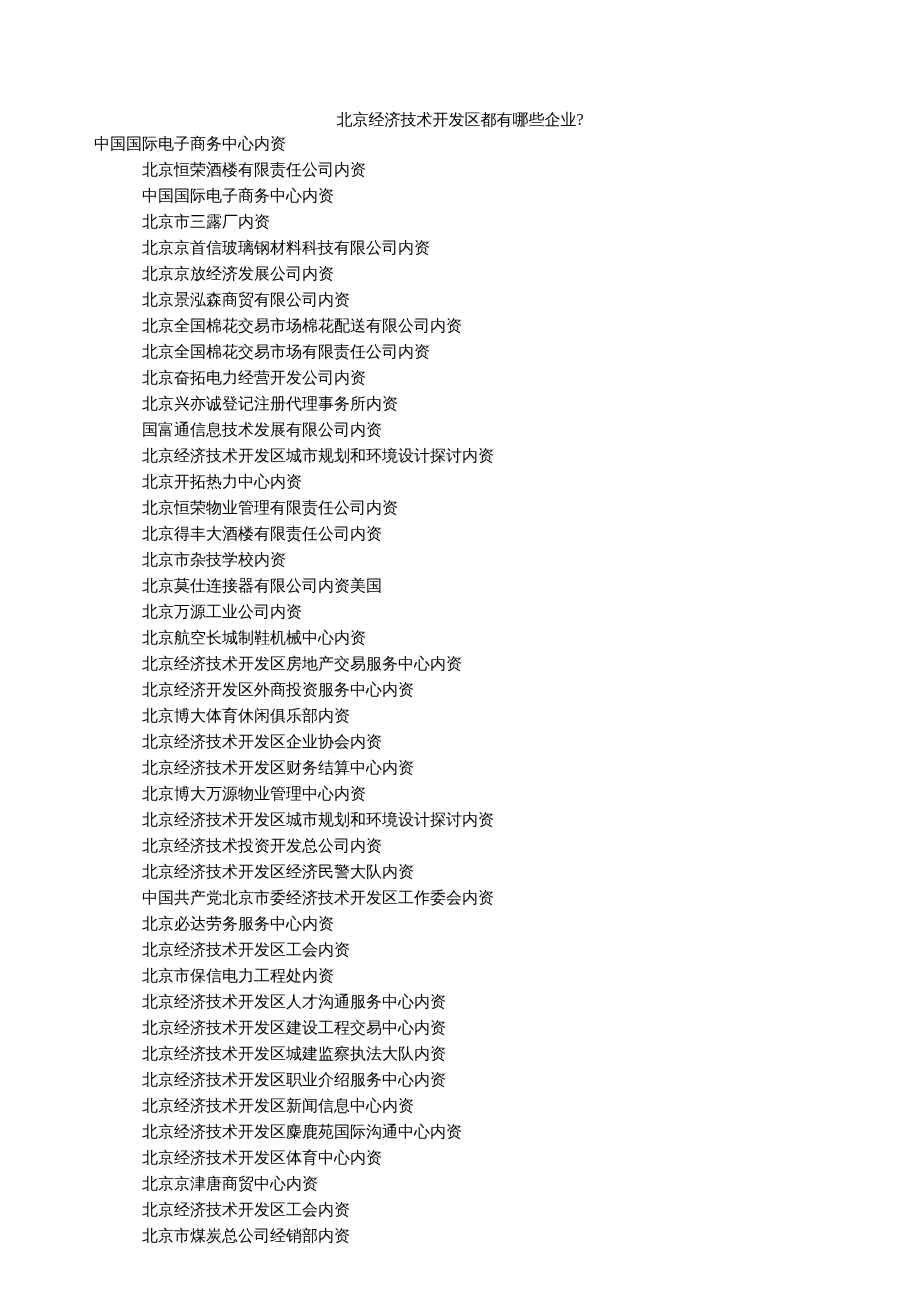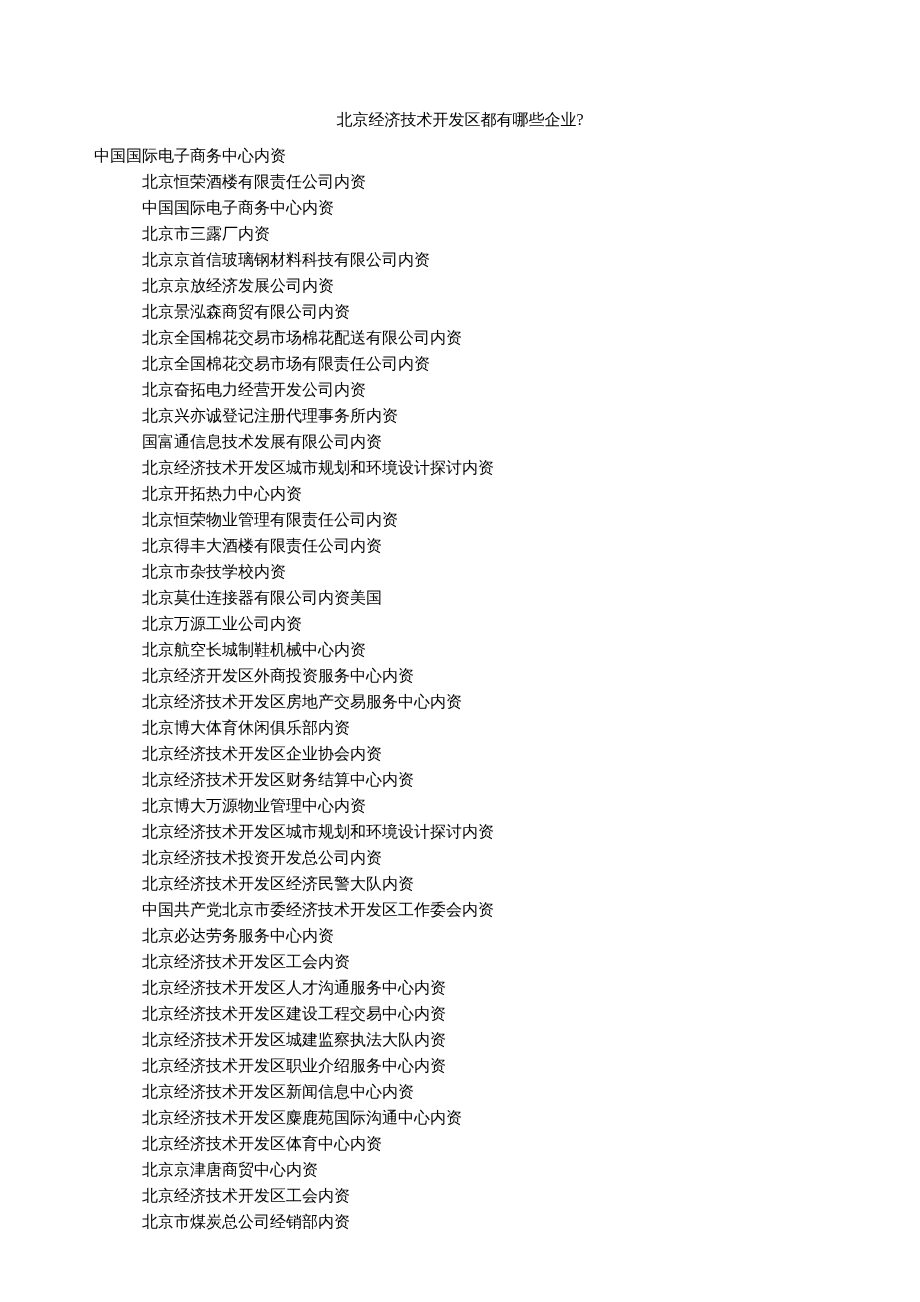--- a/index.html
+++ b/index.html
@@ -8,21 +8,20 @@
       background: #fff;
       font-family: "SimSun", "宋体", serif;
       width: 920px;
     }
     .page {
       padding: 110px 90px 60px 90px;
     }
     .title {
       text-align: center;
       font-size: 16px;
-      margin-bottom: 12px;
       color: #000;
     }
     .first-line {
       font-size: 16px;
       line-height: 26px;
       color: #000;
       margin-left: 4px;
     }
     .item {
       font-size: 16px;
@@ -50,32 +49,33 @@
       <div class="item">北京兴亦诚登记注册代理事务所内资</div>
       <div class="item">国富通信息技术发展有限公司内资</div>
       <div class="item">北京经济技术开发区城市规划和环境设计探讨内资</div>
       <div class="item">北京开拓热力中心内资</div>
       <div class="item">北京恒荣物业管理有限责任公司内资</div>
       <div class="item">北京得丰大酒楼有限责任公司内资</div>
       <div class="item">北京市杂技学校内资</div>
       <div class="item">北京莫仕连接器有限公司内资美国</div>
       <div class="item">北京万源工业公司内资</div>
       <div class="item">北京航空长城制鞋机械中心内资</div>
+      <div class="item">北京经济技术开发区房地产交易服务中心内资</div>
       <div class="item">北京经济开发区外商投资服务中心内资</div>
-      <div class="item">北京经济技术开发区房地产交易服务中心内资</div>
       <div class="item">北京博大体育休闲俱乐部内资</div>
       <div class="item">北京经济技术开发区企业协会内资</div>
       <div class="item">北京经济技术开发区财务结算中心内资</div>
       <div class="item">北京博大万源物业管理中心内资</div>
       <div class="item">北京经济技术开发区城市规划和环境设计探讨内资</div>
       <div class="item">北京经济技术投资开发总公司内资</div>
       <div class="item">北京经济技术开发区经济民警大队内资</div>
       <div class="item">中国共产党北京市委经济技术开发区工作委会内资</div>
       <div class="item">北京必达劳务服务中心内资</div>
       <div class="item">北京经济技术开发区工会内资</div>
+      <div class="item">北京市保信电力工程处内资</div>
       <div class="item">北京经济技术开发区人才沟通服务中心内资</div>
       <div class="item">北京经济技术开发区建设工程交易中心内资</div>
       <div class="item">北京经济技术开发区城建监察执法大队内资</div>
       <div class="item">北京经济技术开发区职业介绍服务中心内资</div>
       <div class="item">北京经济技术开发区新闻信息中心内资</div>
       <div class="item">北京经济技术开发区麋鹿苑国际沟通中心内资</div>
       <div class="item">北京经济技术开发区体育中心内资</div>
       <div class="item">北京京津唐商贸中心内资</div>
       <div class="item">北京经济技术开发区工会内资</div>
       <div class="item">北京市煤炭总公司经销部内资</div>

